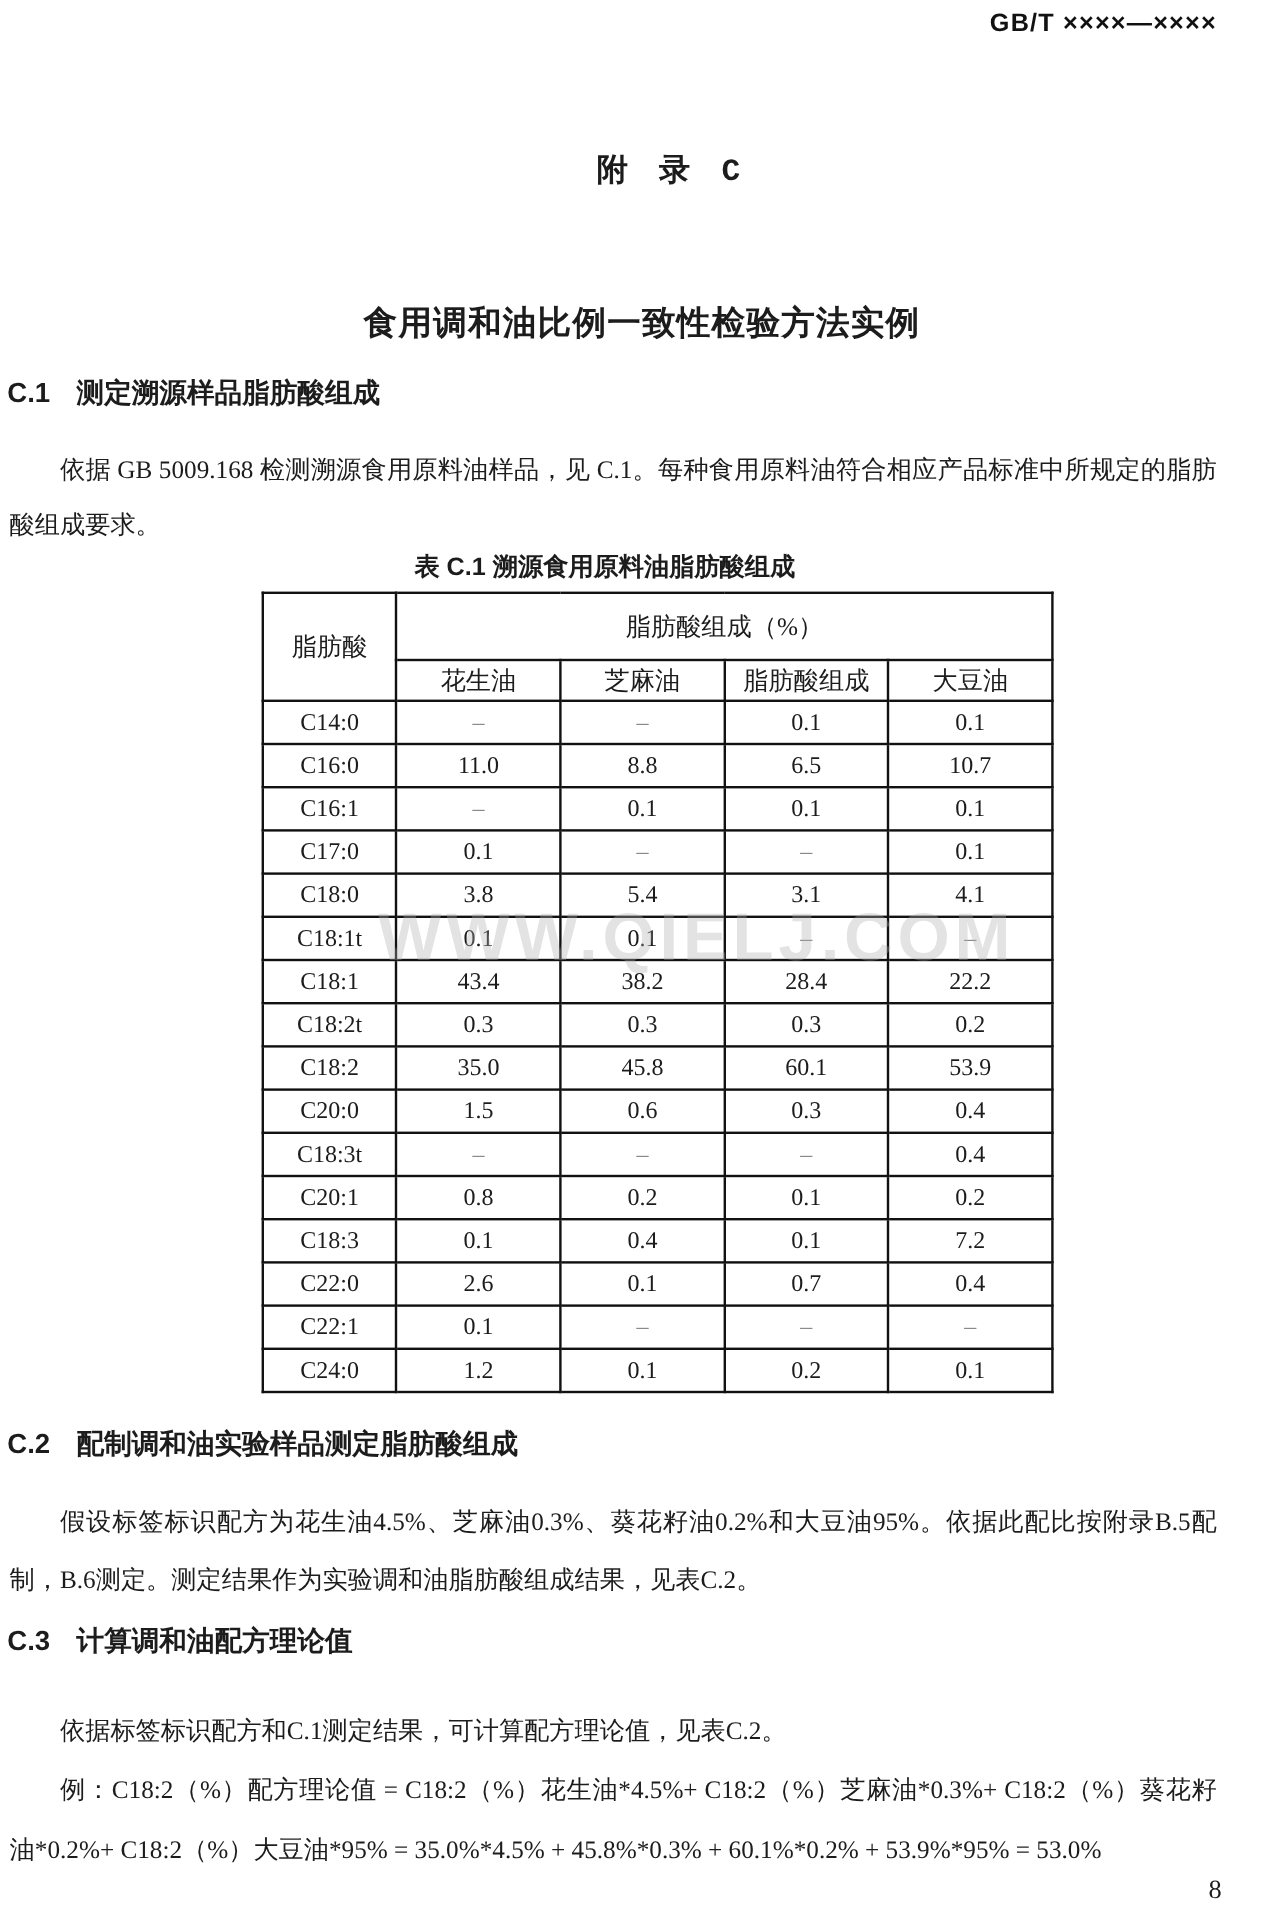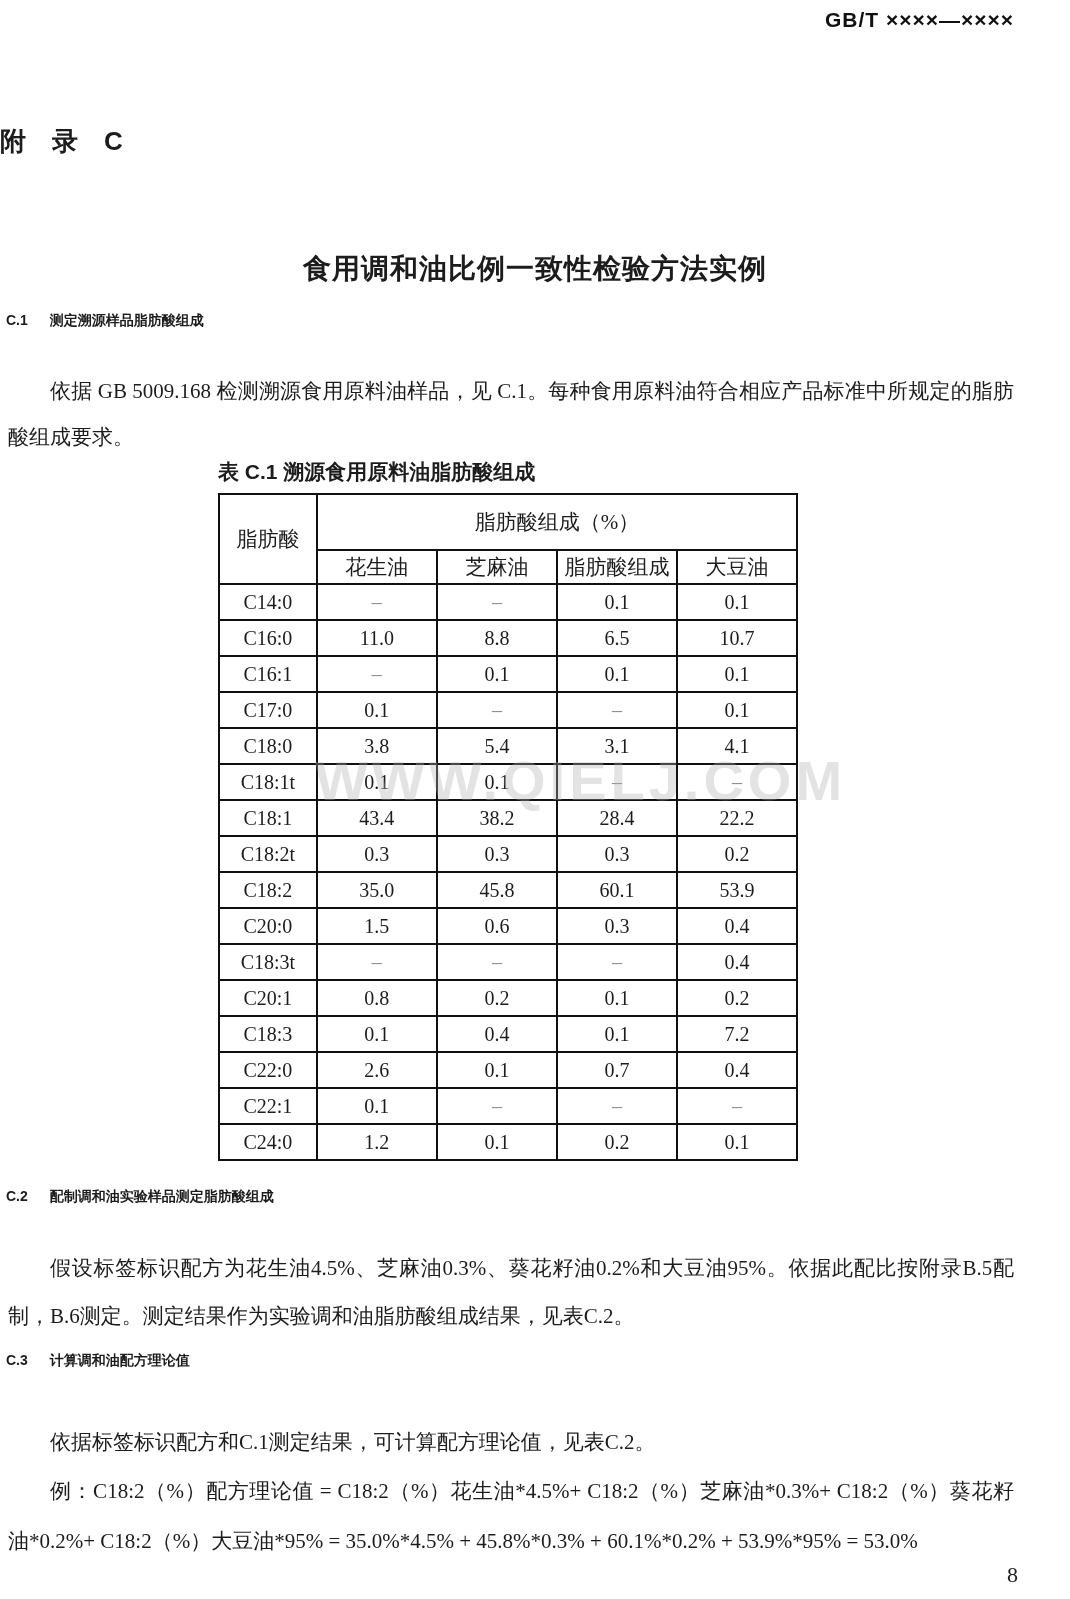--- a/index.html
+++ b/index.html
@@ -14,62 +14,62 @@
   }
   .header-code {
     position:absolute; top:8px; right:56px;
     font-family:"Liberation Sans","DejaVu Sans",sans-serif;
     font-weight:bold; font-size:21px; letter-spacing:1px;
     color:#111;
     margin-left:28px;
   }
   .appendix-title {
     position:absolute; top:124px; left:0; width:100%;
-    text-align:left;
-    font-family:Liberation Sans, sans-serif;
-    font-weight:bold; font-size:26px;
+    text-align:center;
+    font-family:Liberation Mono, monospace;
+    font-weight:bold; font-size:26px;padding-left:44px;
   }
   .appendix-note {
     position:absolute; top:190px; left:0; width:100%;
     text-align:center;
     font-family:"Liberation Sans","DejaVu Sans",sans-serif;
     font-weight:bold; font-size:22px;
   }
   .main-title {
     position:absolute; top:250px; left:0; width:100%;
     text-align:center;
     font-family:"Liberation Sans","DejaVu Sans",sans-serif;
     font-weight:bold; font-size:28px; letter-spacing:1px;
   }
   .section-heading {
     position:absolute; left:6px; right:56px;
     font-family:"Liberation Sans","DejaVu Sans",sans-serif;
-    font-weight:bold; font-size:14px;
+    font-weight:bold; font-size:23px;
   }
   .section-heading .sec-num { margin-right:22px; }
   #sec-c1 { top:312px; }
   #sec-c2 { top:1188px; }
   #sec-c3 { top:1352px; }
   .body-para {
     position:absolute; left:8px; right:56px;
     font-size:21px; line-height:46px;
     text-indent:42px; text-align:justify;
   }
   #para-c1 { top:368px; }
   #para-c2 { top:1244px; line-height:48px; }
   #para-c3a { top:1418px; line-height:48px; }
   #para-c3b { top:1466px; line-height:50px; }
   .table-title {
     position:absolute; top:458px; left:218px; width:572px;
-    text-align:left;
+    text-align:center;
     font-family:"Liberation Sans","DejaVu Sans",sans-serif;
     font-weight:bold; font-size:21px;
   }
   .fa-table {
-    position:absolute; top:493px; left:218px; width:580px;
+    position:absolute; top:493px; left:218px; width:660px;
     border-collapse:collapse;
     font-size:20px;
   }
   .fa-table th, .fa-table td {
     border:2px solid #111;
     text-align:center; vertical-align:middle;
     font-weight:normal;
     padding:0 2px;
   }
   .fa-table th { font-size:21px; }

